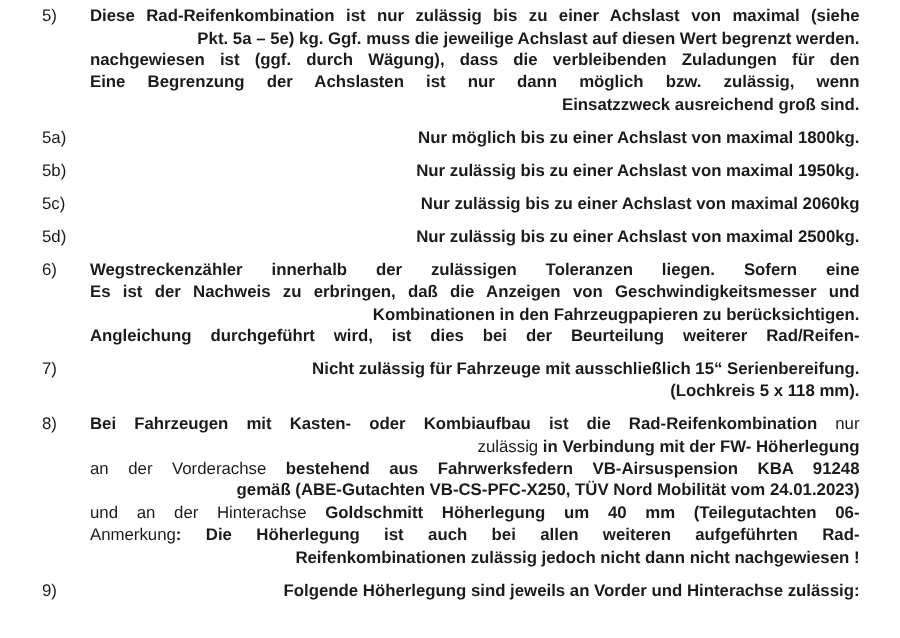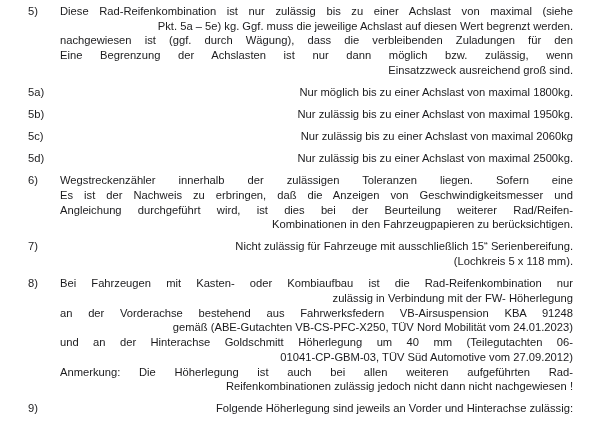--- a/index.html
+++ b/index.html
@@ -34,21 +34,21 @@
   }
   .line {
     line-height: 14.7px;
     text-align: right;
     white-space: normal;
   }
   .line.stretch {
     text-align: justify;
     text-align-last: justify;
   }
-  .run { font-weight: normal; }
+  .run { font-weight: bold; }
   .run.b { font-weight: normal; }
 </style>
 </head>
 <body>
 
 <div class="page">
   <div>
       <div class="item">
         <div class="num">5)</div>
         <div class="content">
@@ -81,40 +81,39 @@
         <div class="num">5d)</div>
         <div class="content">
           <div class="line"><span class="run">Nur zulässig bis zu einer Achslast von maximal 2500kg.</span></div>
         </div>
       </div>
       <div class="item">
         <div class="num">6)</div>
         <div class="content">
           <div class="line stretch"><span class="run">Wegstreckenzähler innerhalb der zulässigen Toleranzen liegen. Sofern eine</span></div>
           <div class="line stretch"><span class="run">Es ist der Nachweis zu erbringen, daß die Anzeigen von Geschwindigkeitsmesser und</span></div>
+          <div class="line"><span class="run">Kombinationen in den Fahrzeugpapieren zu berücksichtigen.</span></div>
           <div class="line stretch"><span class="run">Angleichung durchgeführt wird, ist dies bei der Beurteilung weiterer Rad/Reifen-</span></div>
-          <div class="line"><span class="run">Kombinationen in den Fahrzeugpapieren zu berücksichtigen.</span></div>
         </div>
       </div>
       <div class="item">
         <div class="num">7)</div>
         <div class="content">
           <div class="line"><span class="run">Nicht zulässig für Fahrzeuge mit ausschließlich 15“ Serienbereifung.</span></div>
           <div class="line"><span class="run">(Lochkreis 5 x 118 mm).</span></div>
         </div>
       </div>
       <div class="item">
         <div class="num">8)</div>
         <div class="content">
           <div class="line stretch"><span class="run">Bei Fahrzeugen mit Kasten- oder Kombiaufbau ist die Rad-Reifenkombination </span><span class="run b">nur</span></div>
           <div class="line"><span class="run b">zulässig</span><span class="run"> in Verbindung mit der FW- Höherlegung</span></div>
           <div class="line stretch"><span class="run b">an der Vorderachse</span><span class="run"> bestehend aus Fahrwerksfedern VB-Airsuspension KBA 91248</span></div>
           <div class="line"><span class="run">gemäß (ABE-Gutachten VB-CS-PFC-X250, TÜV Nord Mobilität vom 24.01.2023)</span></div>
           <div class="line stretch"><span class="run b">und an der Hinterachse</span><span class="run"> Goldschmitt Höherlegung um 40 mm (Teilegutachten 06-</span></div>
-          <div class="line"><span class="run">01041-CP-GBM-03, TÜV Süd Automotive vom 27.09.2012)</span></div>
           <div class="line stretch"><span class="run b">Anmerkung</span><span class="run">: Die Höherlegung ist auch bei allen weiteren aufgeführten Rad-</span></div>
           <div class="line"><span class="run">Reifenkombinationen zulässig jedoch nicht dann nicht nachgewiesen !</span></div>
         </div>
       </div>
       <div class="item">
         <div class="num">9)</div>
         <div class="content">
           <div class="line"><span class="run">Folgende Höherlegung sind jeweils an Vorder und Hinterachse zulässig:</span></div>
         </div>
       </div>

